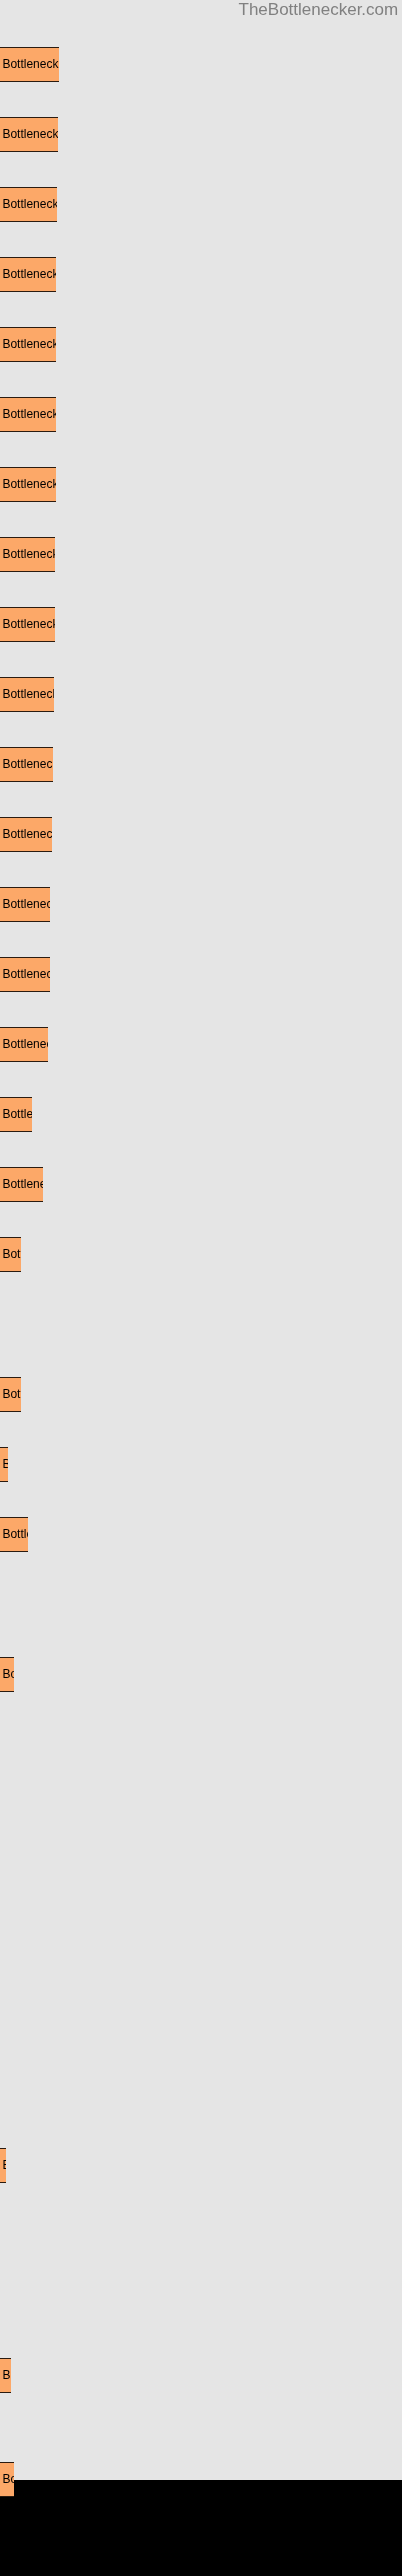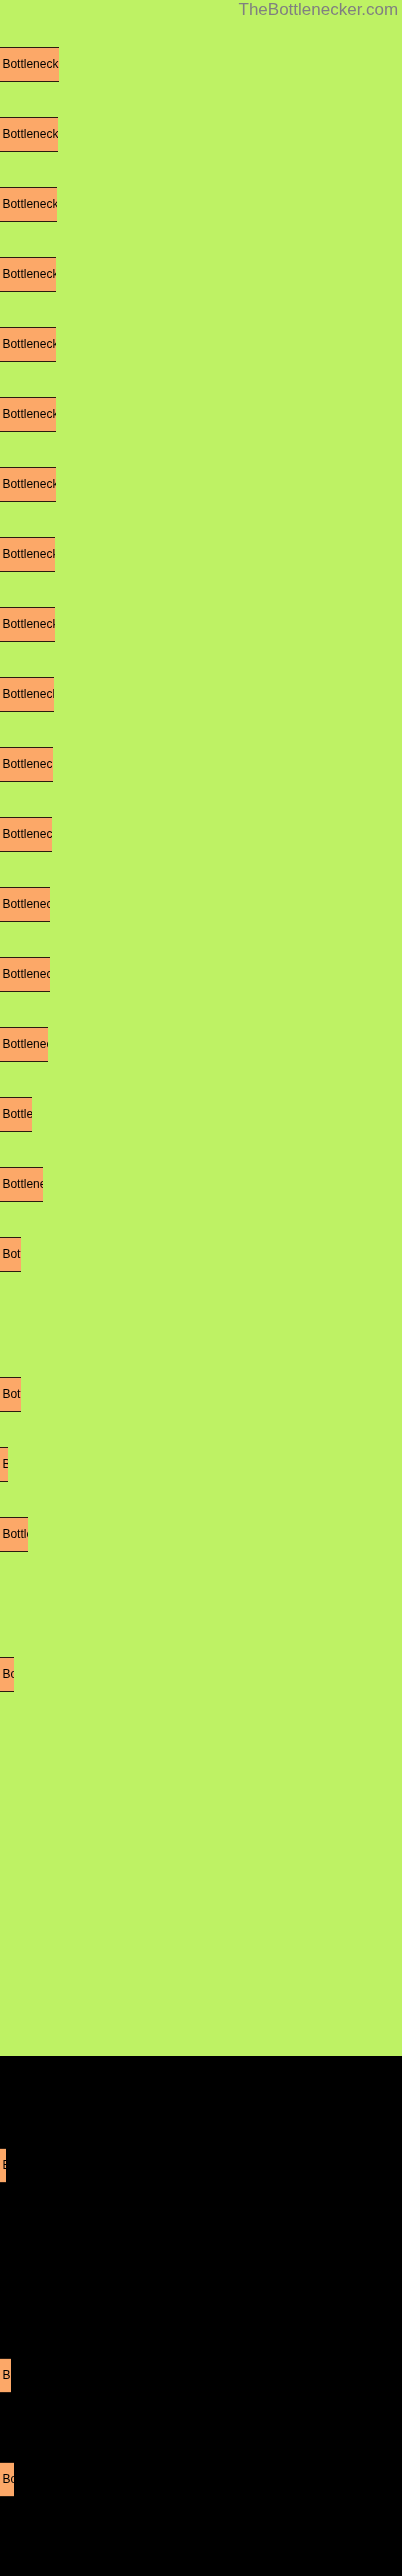--- a/index.html
+++ b/index.html
@@ -12,22 +12,22 @@
     width: 403px;
     height: 2576px;
     position: relative;
     overflow: hidden;
     font-family: "Liberation Sans", sans-serif;
     -webkit-font-smoothing: antialiased;
   }
   #page {
     position: relative;
     width: 403px;
-    height: 2056px;
-    background: #bef264;
+    height: 2480px;
+    background: #e5e5e5;
     text-decoration: underline;
   }
   #watermark {
     position: absolute;
     right: 4.8px;
     top: 0px;
     font-family: "Liberation Sans", sans-serif;
     font-size: 17px;
     line-height: 19.3px;
     color: #808080;

